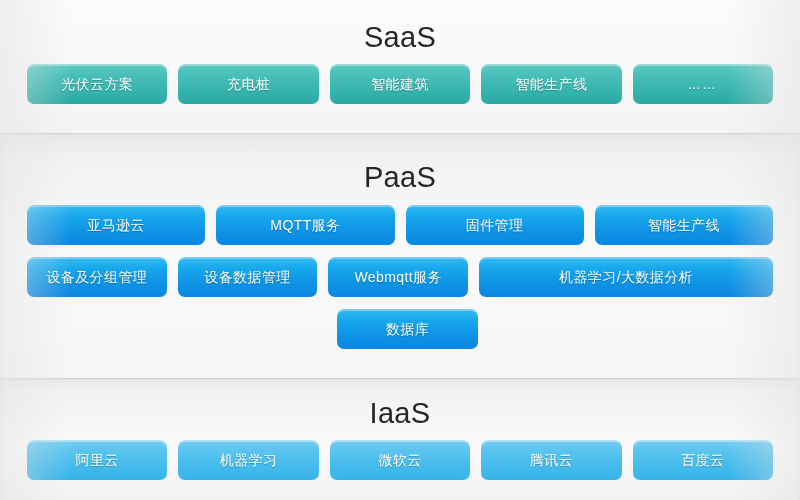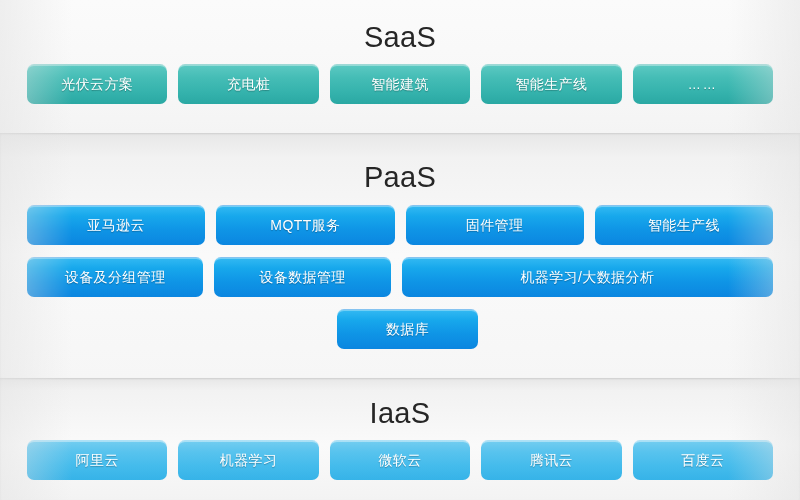--- a/index.html
+++ b/index.html
@@ -227,20 +227,23 @@
     </div>
   </div>
 
   <div class="row row-paas-2">
     <div class="box blue">
       <span class="box-label">设备及分组管理</span>
     </div>
     <div class="box blue">
       <span class="box-label">设备数据管理</span>
     </div>
+    <div class="box blue">
+      <span class="box-label">Webmqtt服务</span>
+    </div>
     <div class="box blue span2">
       <span class="box-label">机器学习/大数据分析</span>
     </div>
   </div>
 
   <div class="row row-paas-3">
     <div class="box blue fixed">
       <span class="box-label">数据库</span>
     </div>
   </div>

